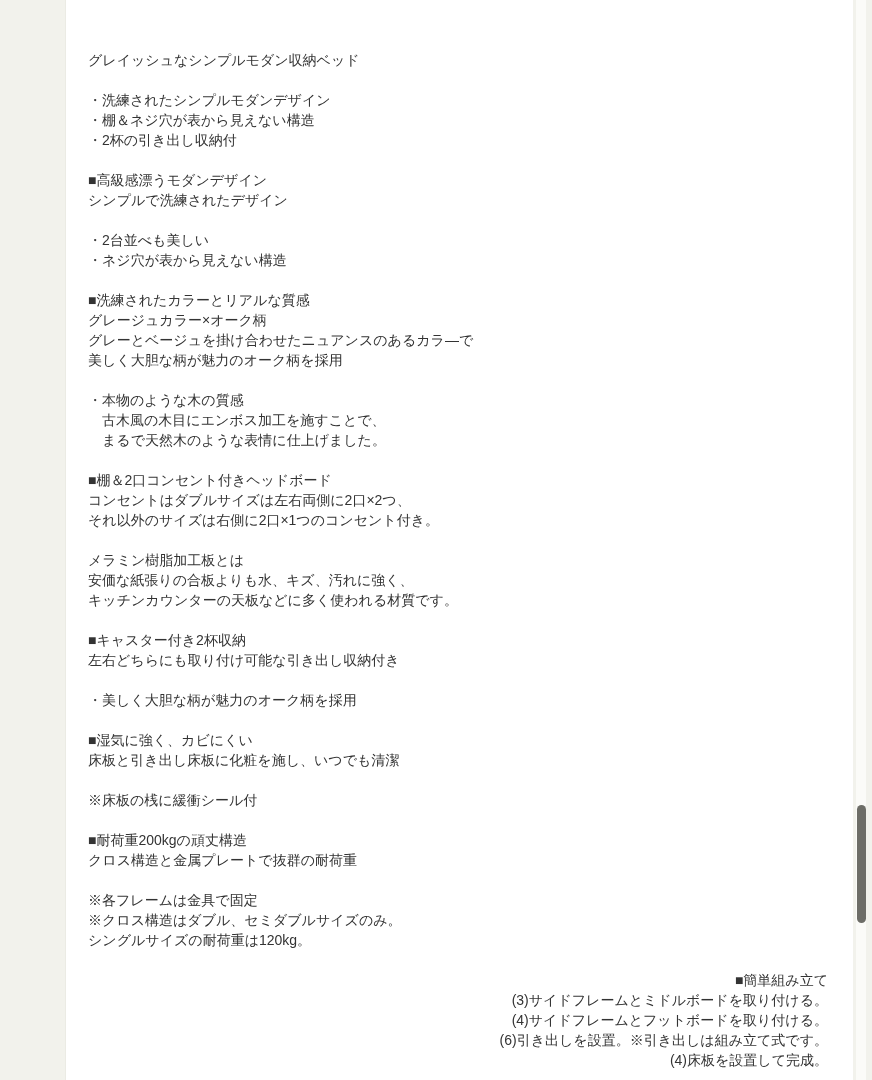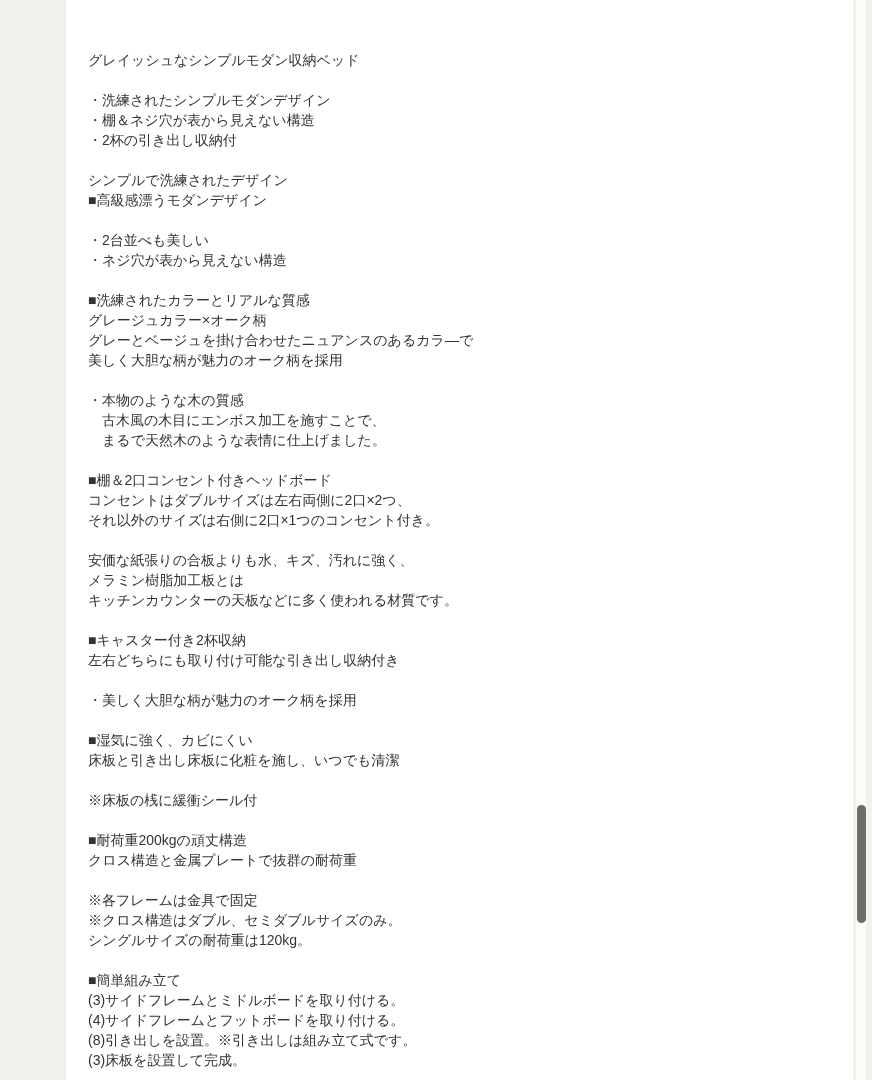--- a/index.html
+++ b/index.html
@@ -55,20 +55,21 @@
     top: 6px;
     width: 740px;
     color: #333333;
     margin-top: 44px;
   }
   .section {
     margin: 0 0 20px 0;
   }
   .section:last-child {
     margin-bottom: 0;
+    text-align: right;
   }
   .line {
     height: 20px;
     line-height: 20px;
     font-size: 14px;
     white-space: pre;
     letter-spacing: 0px;
   }
 </style>
 </head>
@@ -82,22 +83,22 @@
   <div class="content" id="description-content">
       <div class="section">
         <div class="line">グレイッシュなシンプルモダン収納ベッド</div>
       </div>
       <div class="section">
         <div class="line">・洗練されたシンプルモダンデザイン</div>
         <div class="line">・棚＆ネジ穴が表から見えない構造</div>
         <div class="line">・2杯の引き出し収納付</div>
       </div>
       <div class="section">
+        <div class="line">■高級感漂うモダンデザイン</div>
         <div class="line">シンプルで洗練されたデザイン</div>
-        <div class="line">■高級感漂うモダンデザイン</div>
       </div>
       <div class="section">
         <div class="line">・2台並べも美しい</div>
         <div class="line">・ネジ穴が表から見えない構造</div>
       </div>
       <div class="section">
         <div class="line">■洗練されたカラーとリアルな質感</div>
         <div class="line">グレージュカラー×オーク柄</div>
         <div class="line">グレーとベージュを掛け合わせたニュアンスのあるカラ―で</div>
         <div class="line">美しく大胆な柄が魅力のオーク柄を採用</div>
@@ -106,22 +107,22 @@
         <div class="line">・本物のような木の質感</div>
         <div class="line">　古木風の木目にエンボス加工を施すことで、</div>
         <div class="line">　まるで天然木のような表情に仕上げました。</div>
       </div>
       <div class="section">
         <div class="line">■棚＆2口コンセント付きヘッドボード</div>
         <div class="line">コンセントはダブルサイズは左右両側に2口×2つ、</div>
         <div class="line">それ以外のサイズは右側に2口×1つのコンセント付き。</div>
       </div>
       <div class="section">
+        <div class="line">メラミン樹脂加工板とは</div>
         <div class="line">安価な紙張りの合板よりも水、キズ、汚れに強く、</div>
-        <div class="line">メラミン樹脂加工板とは</div>
         <div class="line">キッチンカウンターの天板などに多く使われる材質です。</div>
       </div>
       <div class="section">
         <div class="line">■キャスター付き2杯収納</div>
         <div class="line">左右どちらにも取り付け可能な引き出し収納付き</div>
       </div>
       <div class="section">
         <div class="line">・美しく大胆な柄が魅力のオーク柄を採用</div>
       </div>
       <div class="section">
@@ -137,17 +138,17 @@
       </div>
       <div class="section">
         <div class="line">※各フレームは金具で固定</div>
         <div class="line">※クロス構造はダブル、セミダブルサイズのみ。</div>
         <div class="line">シングルサイズの耐荷重は120kg。</div>
       </div>
       <div class="section">
         <div class="line">■簡単組み立て</div>
         <div class="line">(3)サイドフレームとミドルボードを取り付ける。</div>
         <div class="line">(4)サイドフレームとフットボードを取り付ける。</div>
-        <div class="line">(8)引き出しを設置。※引き出しは組み立て式です。</div>
-        <div class="line">(3)床板を設置して完成。</div>
+        <div class="line">(6)引き出しを設置。※引き出しは組み立て式です。</div>
+        <div class="line">(4)床板を設置して完成。</div>
       </div>
     </div>
 </div>
 
 </body></html>

